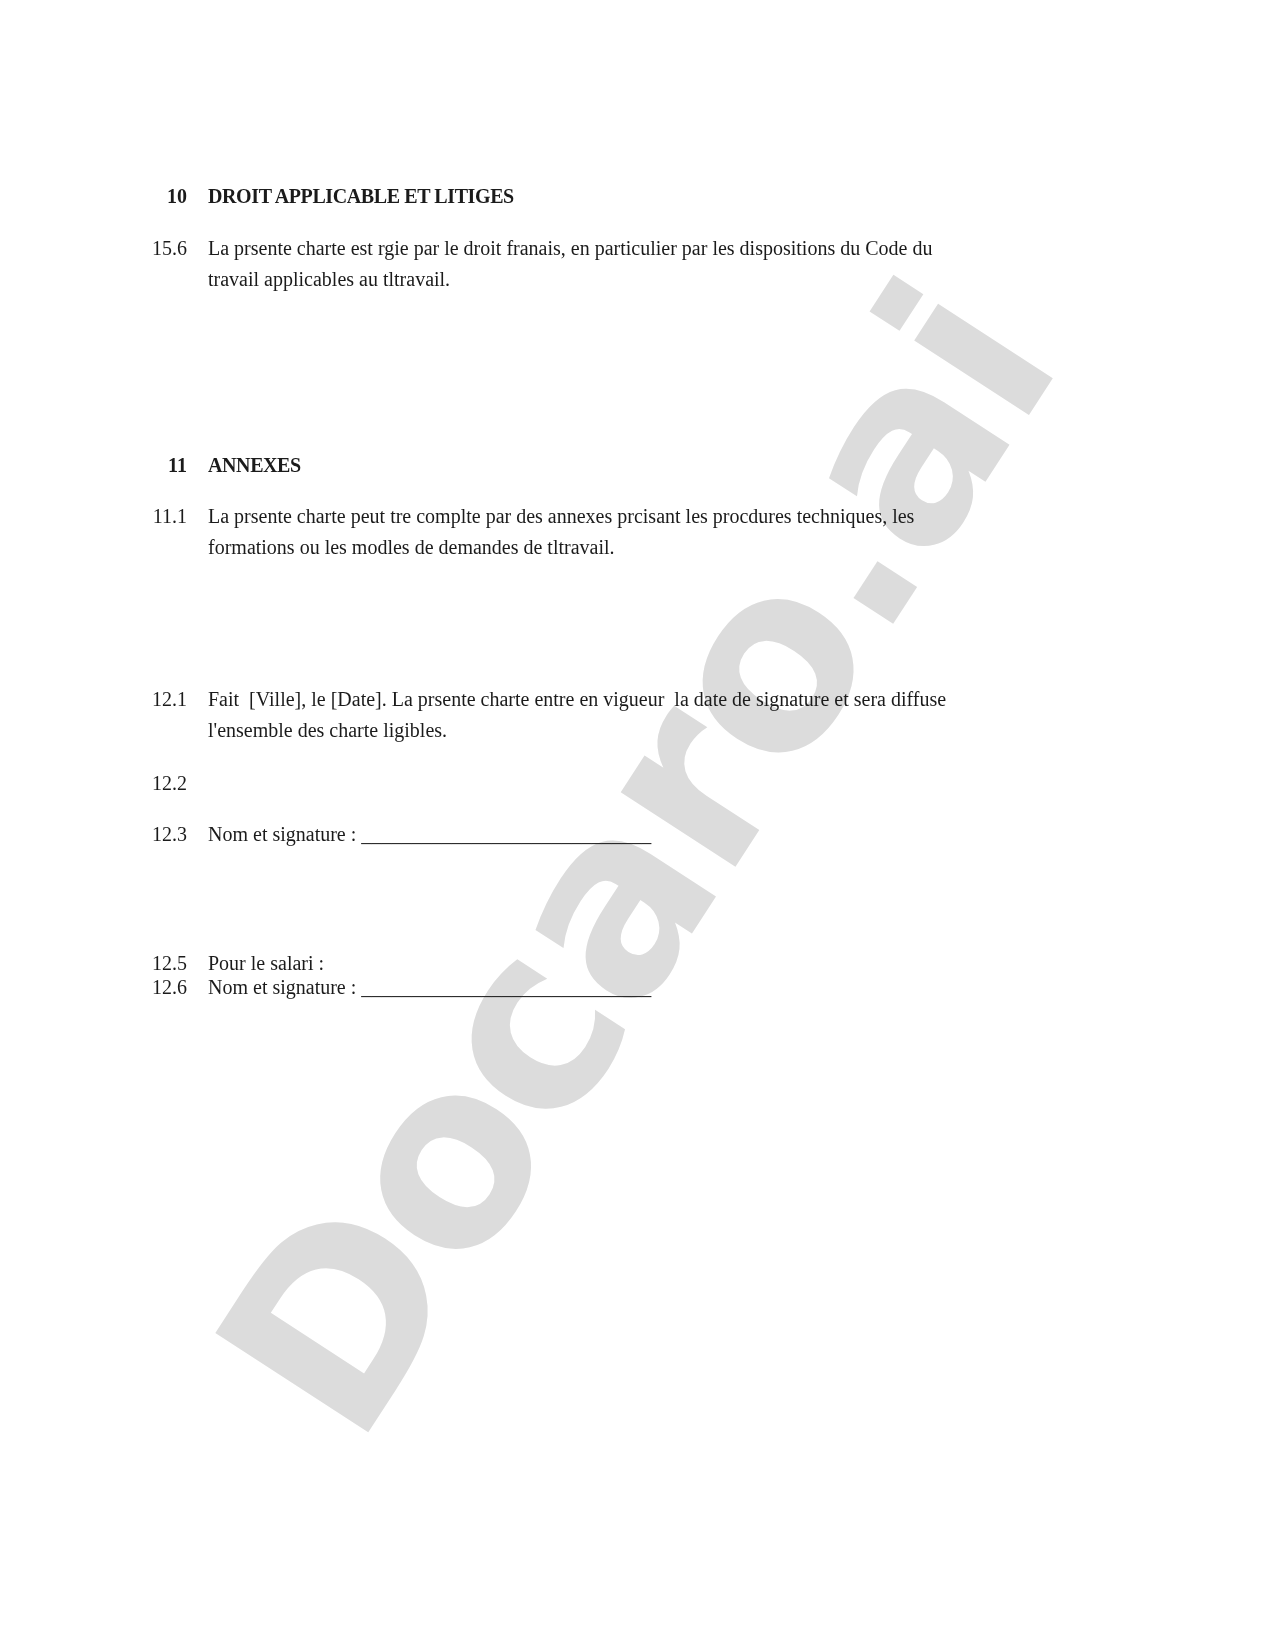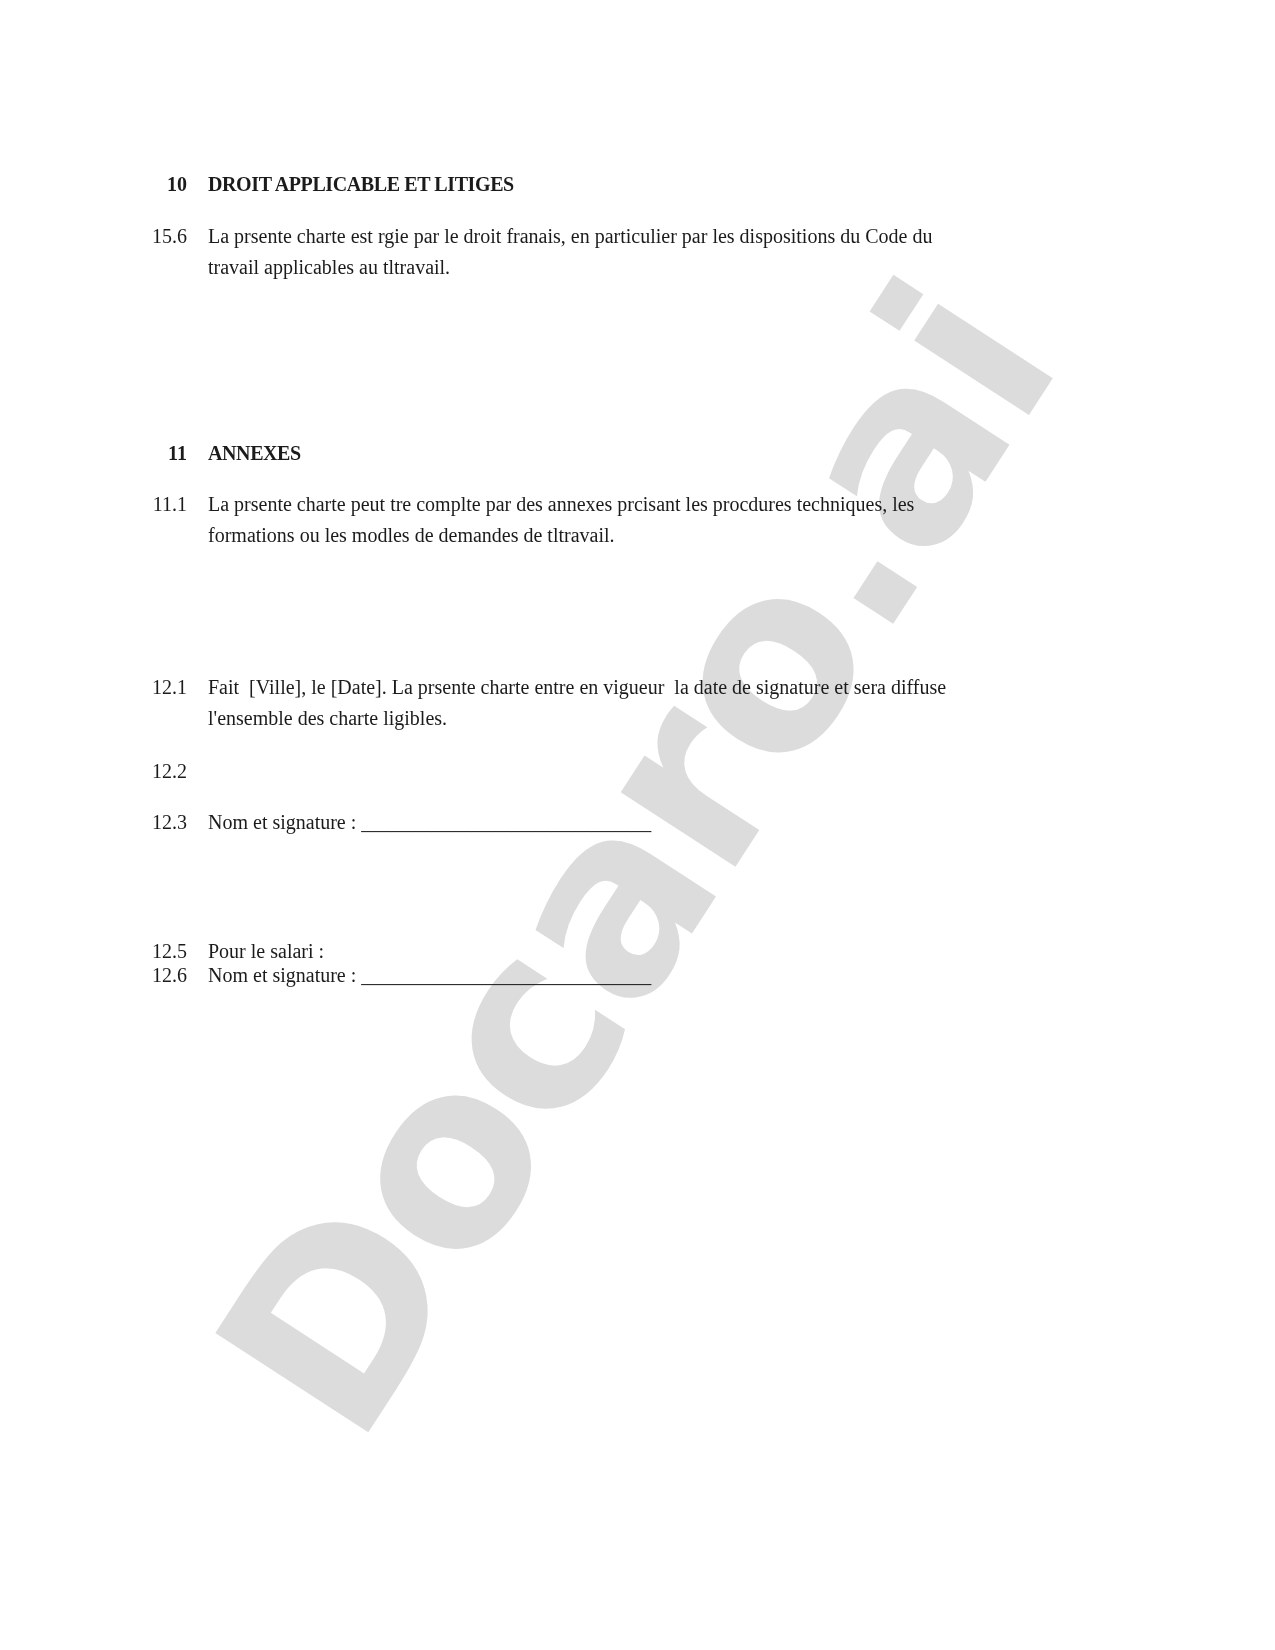--- a/index.html
+++ b/index.html
@@ -20,21 +20,21 @@
     transform-origin: center center;
     font-family: "DejaVu Sans", sans-serif;
     font-weight: 700;
     font-size: 250px;
     letter-spacing: -0.02em;
     color: #dcdcdc;
     white-space: pre;
     z-index: 0;
     user-select: none;
   }
-  .content { position: absolute; inset: 0; z-index: 1; }
+  .content { position: absolute; inset: 0; z-index: 1; margin-top: 12px; }
   .block {
     position: absolute;
     left: 0;
     right: 0;
     padding-left: 208px;
     font-size: 20px;
     line-height: 31px;
   }
   .num {
     position: absolute;

